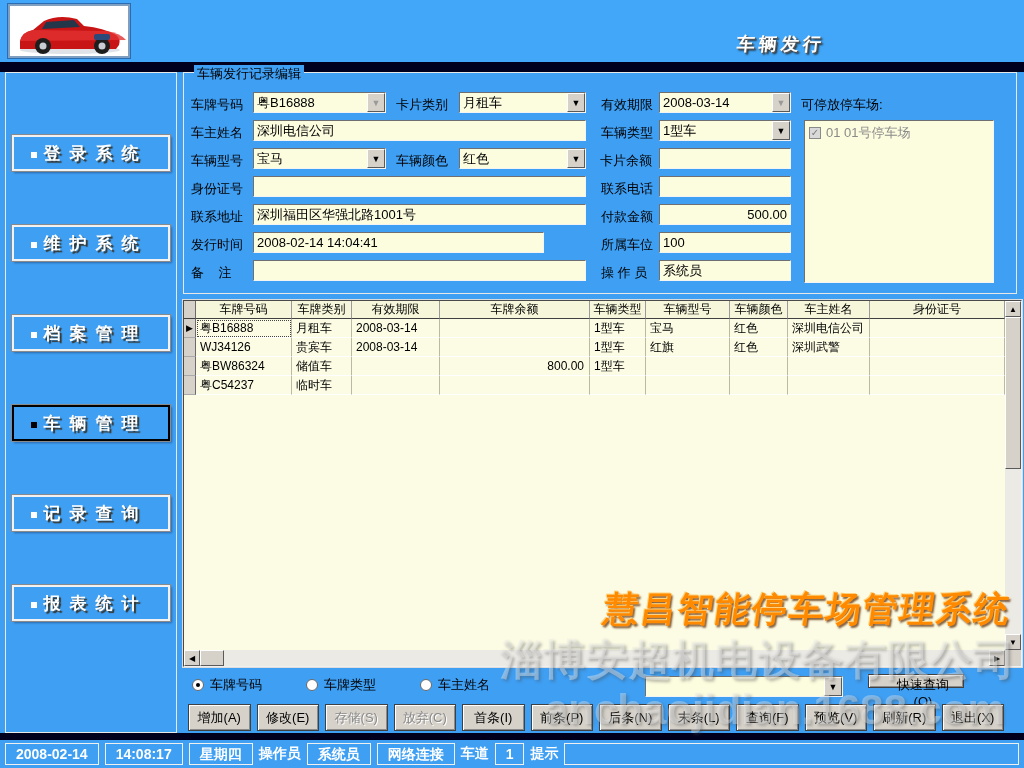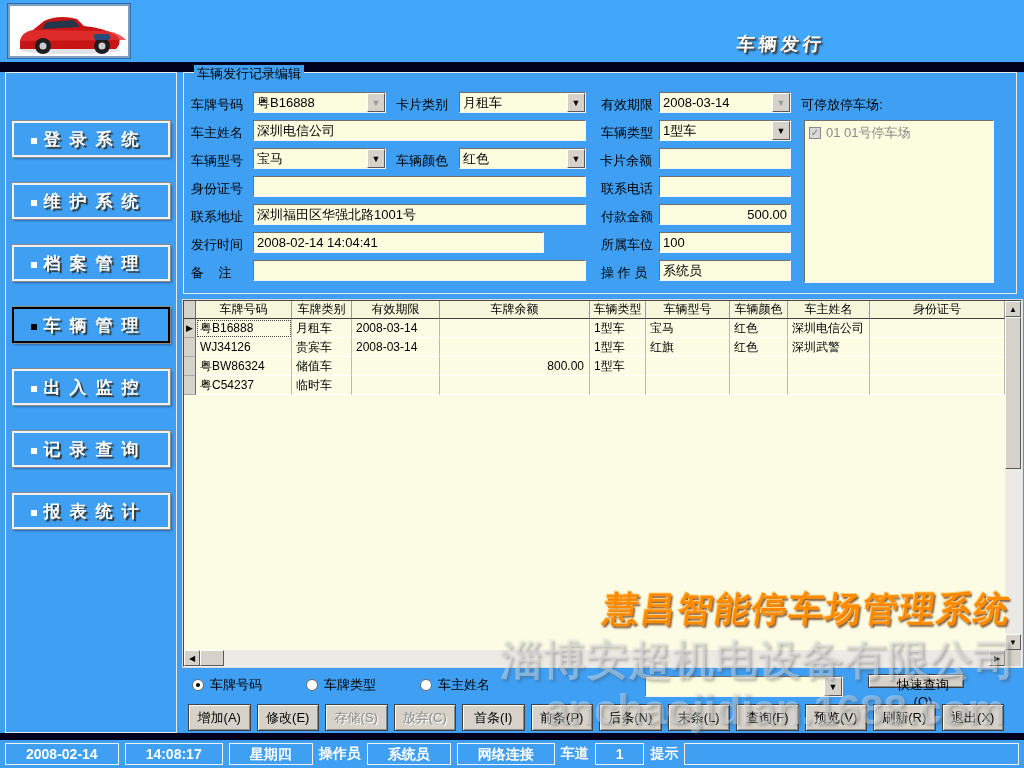--- a/index.html
+++ b/index.html
@@ -17,21 +17,21 @@
     text-shadow:-1px -1px 0 #ffffff,1px 1px 0 #777,2px 2px 0 #444,3px 3px 3px #111;}
   .app-subtitle{position:absolute;left:737px;top:32px;font-size:18px;font-weight:bold;color:#fff;letter-spacing:4px;white-space:nowrap;
     text-shadow:1px 1px 0 #555,2px 2px 2px #222;transform:skewX(-6deg);}
   .band{position:absolute;left:0;width:1024px;background:var(--dark-band);}
   .band.top{top:62px;height:10px;}
   .band.bottom{top:733px;height:7px;}
 
   
   .sidebar{position:absolute;left:5px;top:72px;width:172px;height:661px;border:1px solid #e9e9e9;background:var(--main-blue);}
   .side-list{display:flex;flex-direction:column;gap:22px;padding-top:46px;}
-  .side-btn{position:relative;margin:2px 6px;height:36px;border:2px solid #f2f2f2;outline:1px solid #8a8a8a;
+  .side-btn{position:relative;margin:16px 6px;height:36px;border:2px solid #f2f2f2;outline:1px solid #8a8a8a;
     display:flex;align-items:center;justify-content:center;cursor:pointer;box-shadow:2px 2px 2px rgba(0,0,40,.35);}
   .side-btn .bullet{position:absolute;left:17px;top:15px;width:6px;height:6px;background:#fff;}
   .side-btn .side-label{color:#fff;font-size:17px;font-weight:bold;letter-spacing:9px;margin-left:9px;white-space:nowrap;
     text-shadow:2px 2px 1px #35352e;}
   .side-btn.active{border-color:#000;}
   .side-btn.active .bullet{background:#000;}
 
   
   .groupbox{position:absolute;left:183px;top:72px;width:834px;height:222px;border:1px solid #e8e8e8;}
   .legend{position:absolute;top:-8px;left:10px;padding:0 3px;background:var(--main-blue);color:#000;font-size:13px;}
@@ -91,21 +91,21 @@
   .quick-btn{position:absolute;left:868px;top:674px;width:96px;height:14px;padding-left:20px;}
   .w-btn{background:var(--button-face);border:1px solid #404040;box-shadow:inset 1px 1px 0 #fff,inset -1px -1px 0 #8a8a8a;
     font-size:13px;color:#000;cursor:pointer;}
   .btn-row{position:absolute;left:188px;top:704px;width:816px;height:27px;display:flex;gap:6px;}
   .btn-row .w-btn{flex:1;white-space:nowrap;}
   .w-btn.disabled{color:#8a8a8a;text-shadow:1px 1px 0 #fff;}
 
   
   .statusbar{position:absolute;left:0;bottom:0;width:1024px;height:28px;background:var(--main-blue);
     display:flex;align-items:center;gap:6px;padding:0 5px;color:#fff;font-size:14px;font-weight:bold;}
-  .st-box{border:1px solid #f0f0f0;height:22px;line-height:20px;padding:0 20px;white-space:nowrap;}
+  .st-box{border:1px solid #f0f0f0;height:22px;line-height:20px;padding:0 10px;white-space:nowrap;}
   .st-label{white-space:nowrap;}
   .st-box.fill{flex:1;}
 
   
   .wm{position:absolute;pointer-events:none;white-space:nowrap;font-weight:bold;}
   .wm1{left:604px;top:586px;font-size:35px;letter-spacing:2px;color:var(--wm-orange);transform:skewX(-8deg);
     text-shadow:-1px -1px 0 #ffd37f,2px 2px 2px rgba(90,40,0,.75);}
   .wm2{left:500px;top:632px;font-size:42px;letter-spacing:1px;color:rgba(235,235,235,.42);text-shadow:2px 2px 3px rgba(70,70,70,.35);}
   .wm3{left:545px;top:686px;font-size:42px;color:rgba(235,235,235,.38);text-shadow:2px 2px 3px rgba(70,70,70,.3);}
 </style>
@@ -147,24 +147,20 @@
         <div class="side-btn">
         <span class="bullet"></span>
         <span class="side-label">档案管理</span>
       </div>
         <div class="side-btn active">
         <span class="bullet"></span>
         <span class="side-label">车辆管理</span>
       </div>
         <div class="side-btn">
         <span class="bullet"></span>
-        <span class="side-label">出入监控</span>
-      </div>
-        <div class="side-btn">
-        <span class="bullet"></span>
         <span class="side-label">记录查询</span>
       </div>
         <div class="side-btn">
         <span class="bullet"></span>
         <span class="side-label">报表统计</span>
       </div>
       </div>
   </div>
 
   <div class="groupbox">

